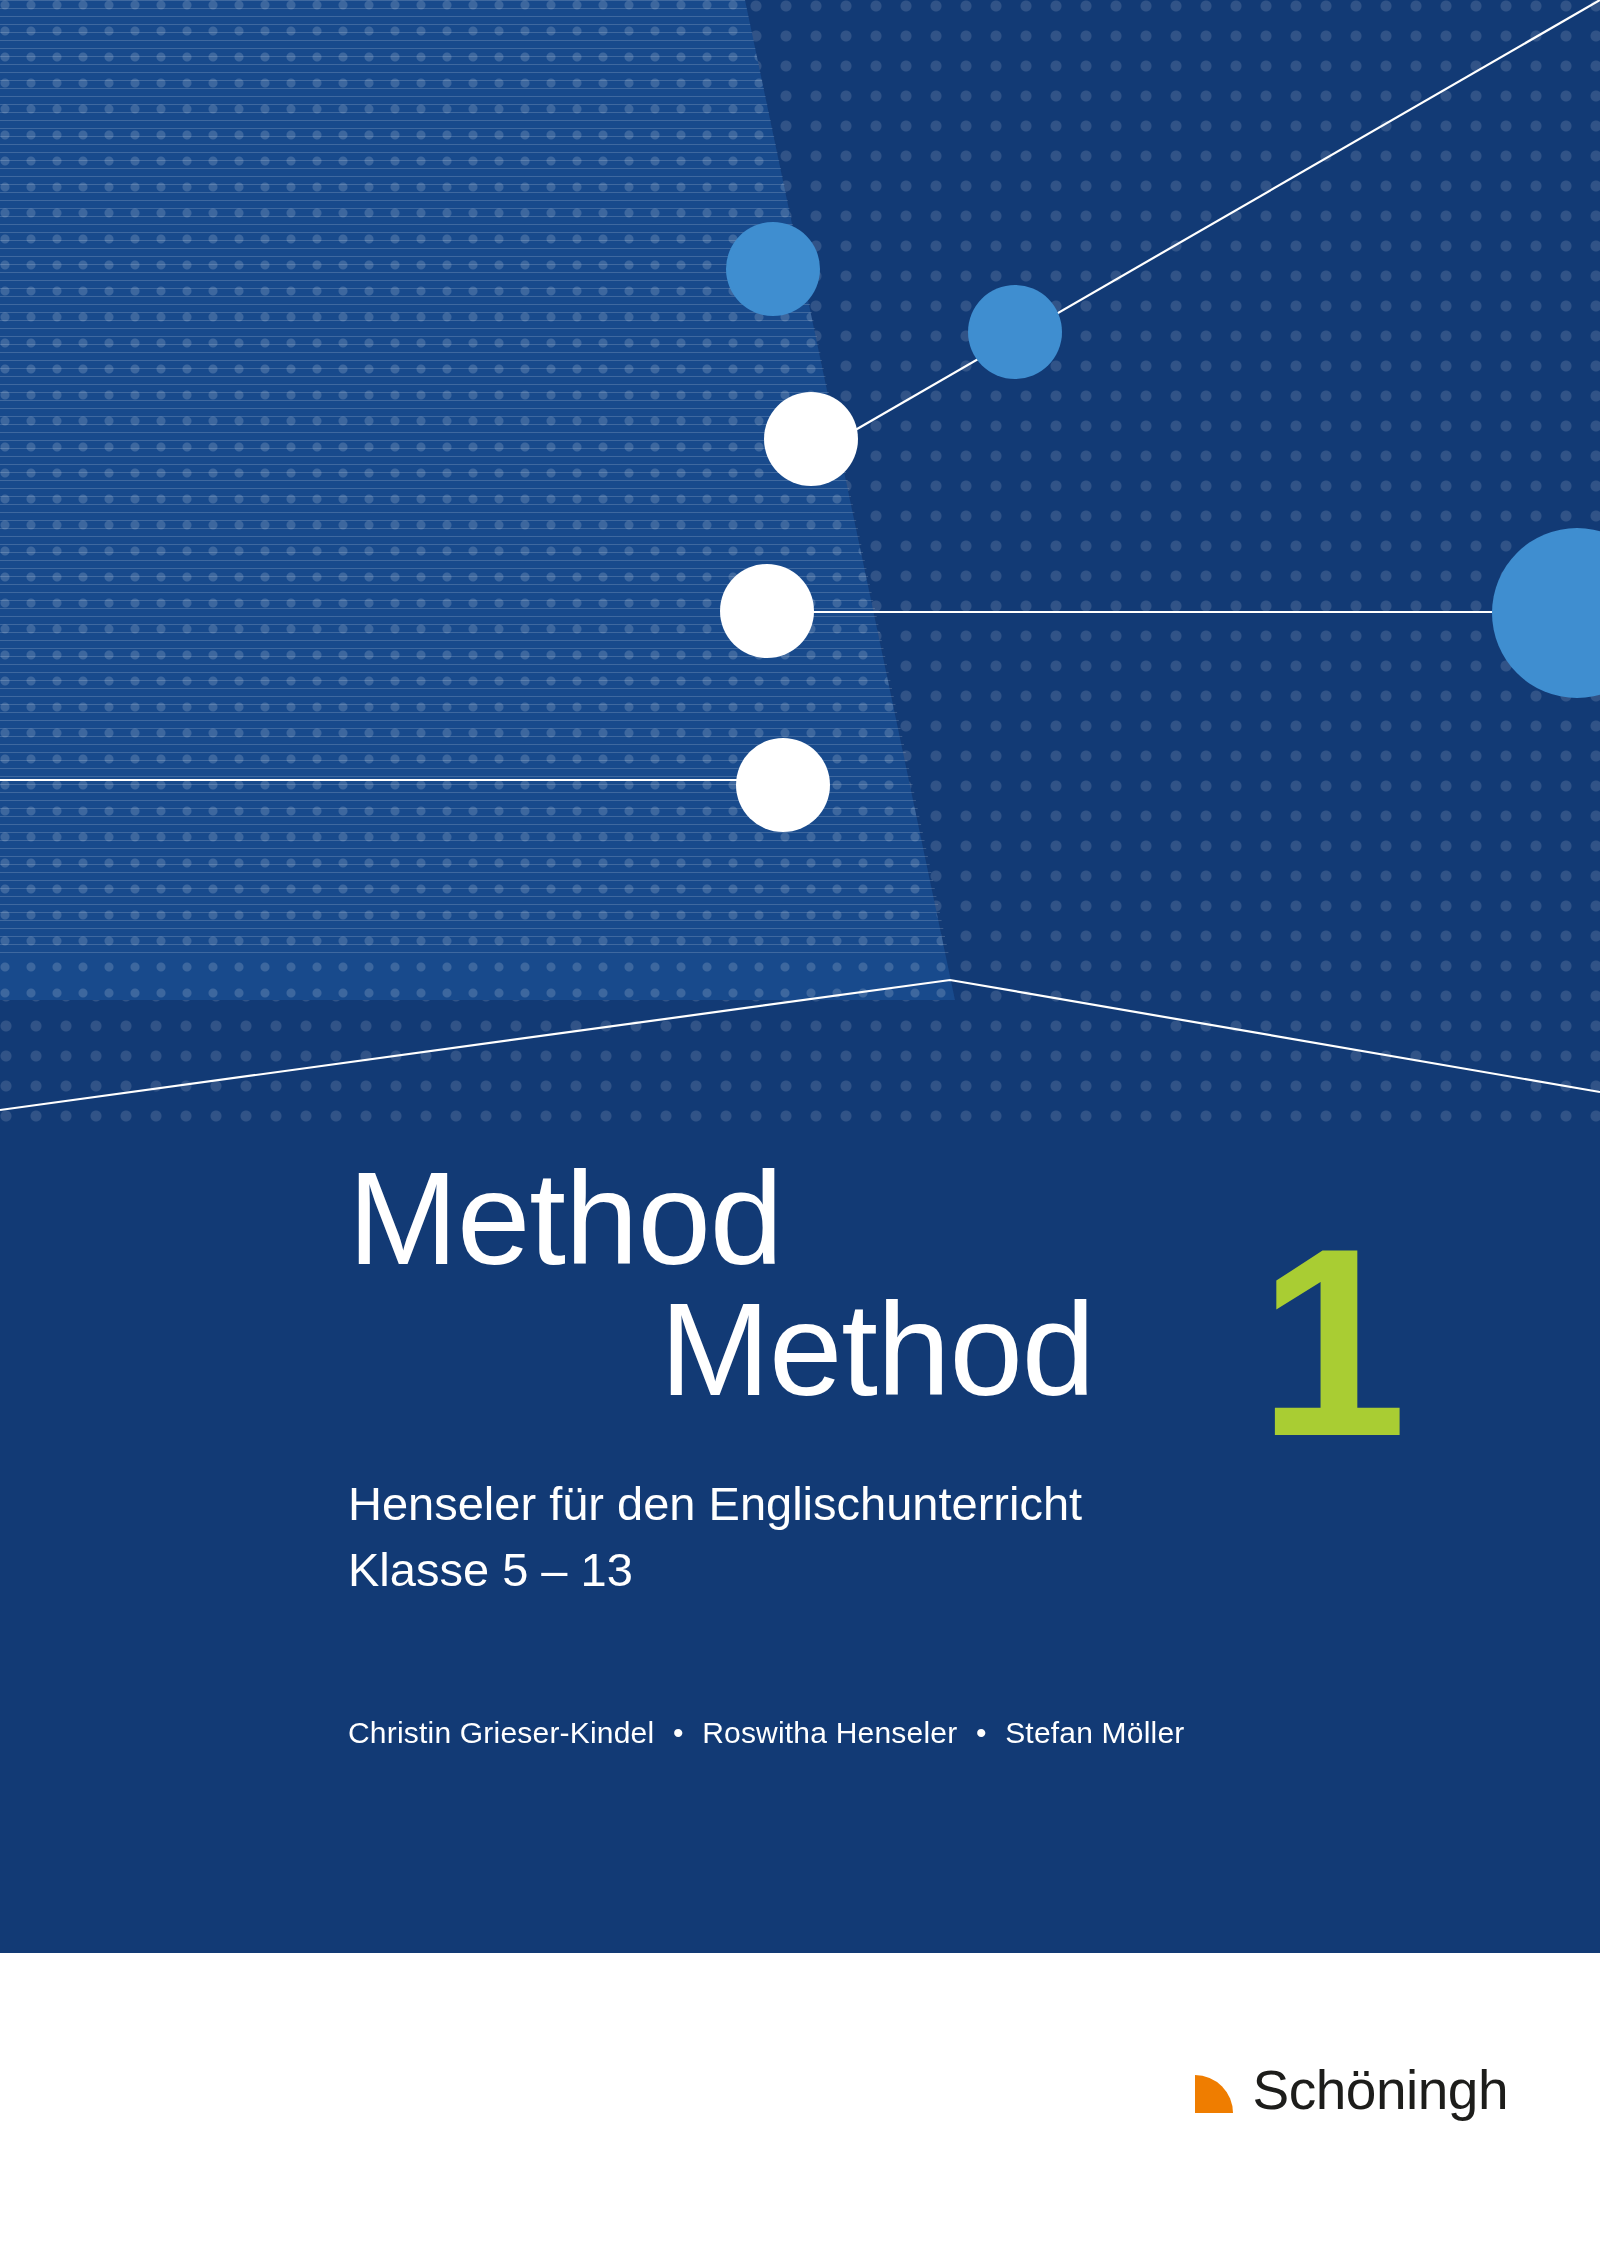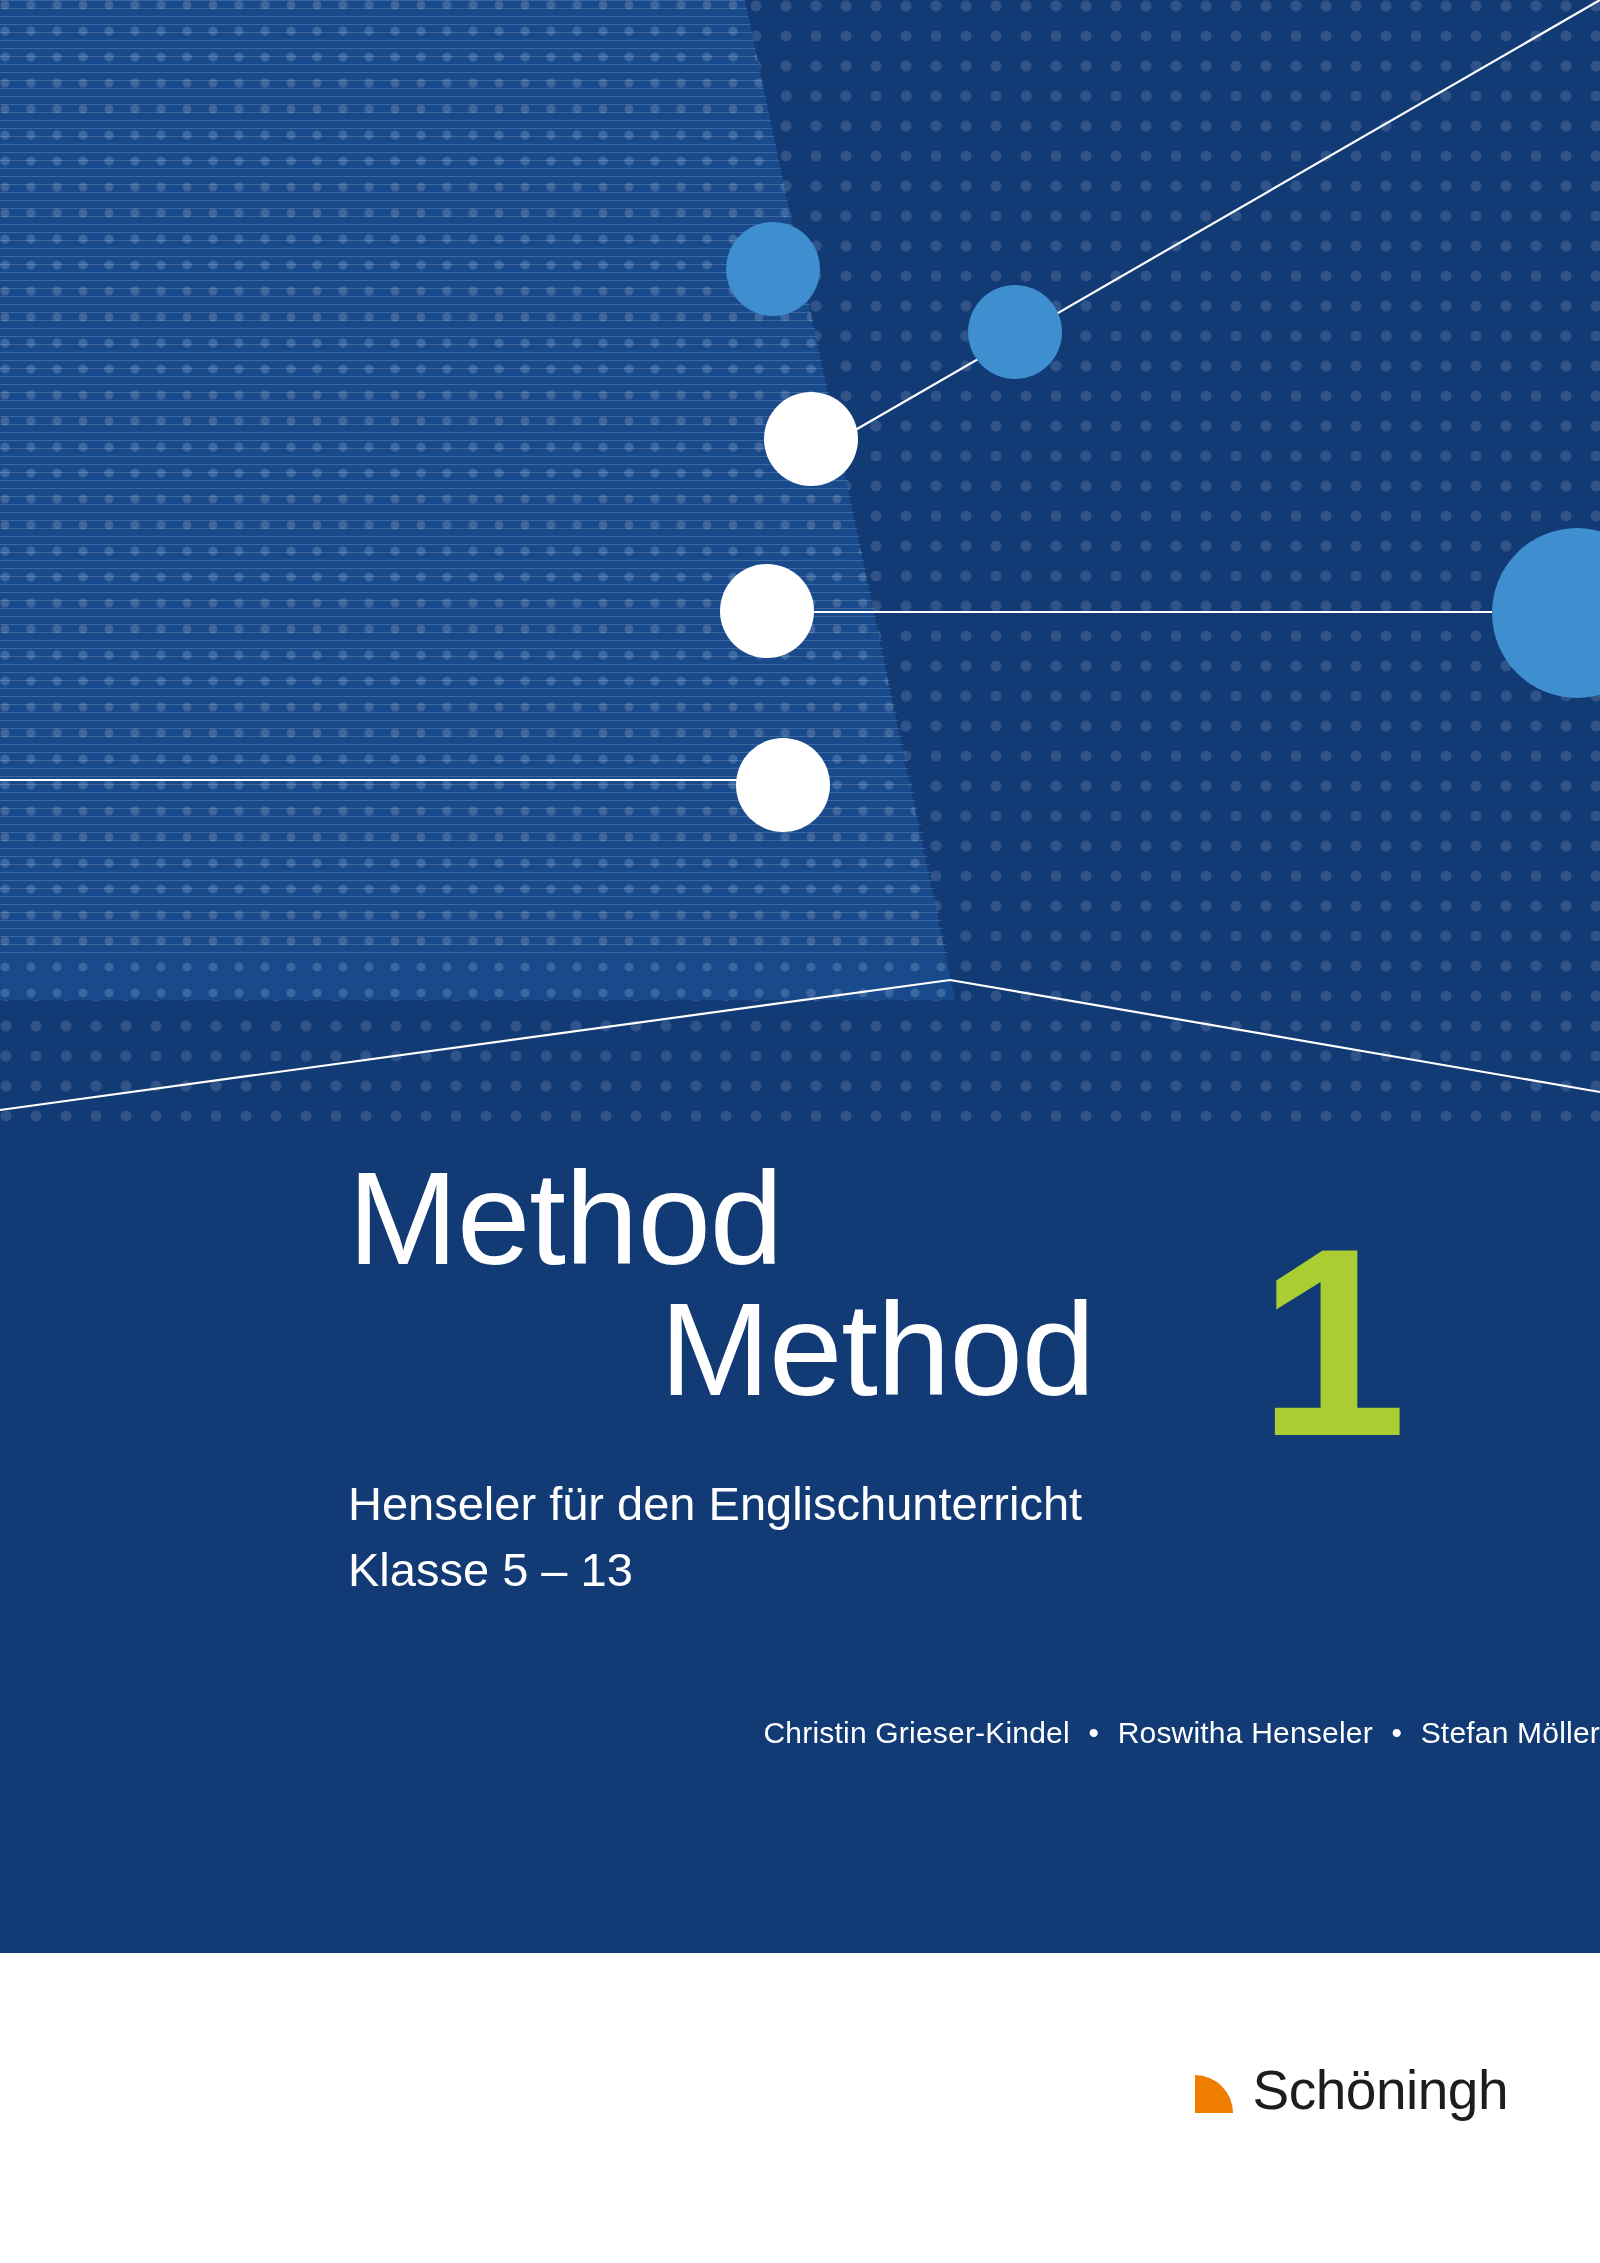--- a/index.html
+++ b/index.html
@@ -143,21 +143,20 @@
     font-weight: 400;
   }
 
   .authors {
     margin-left: 348px;
     margin-top: 112px;
     color: #ffffff;
     font-size: 30px;
     font-weight: 400;
     letter-spacing: 0.2px;
-    text-align: right;
   }
   .authors .sep {
     color: #ffffff;
     padding: 0 10px;
   }
 
   
   .footer {
     position: absolute;
     left: 0;

